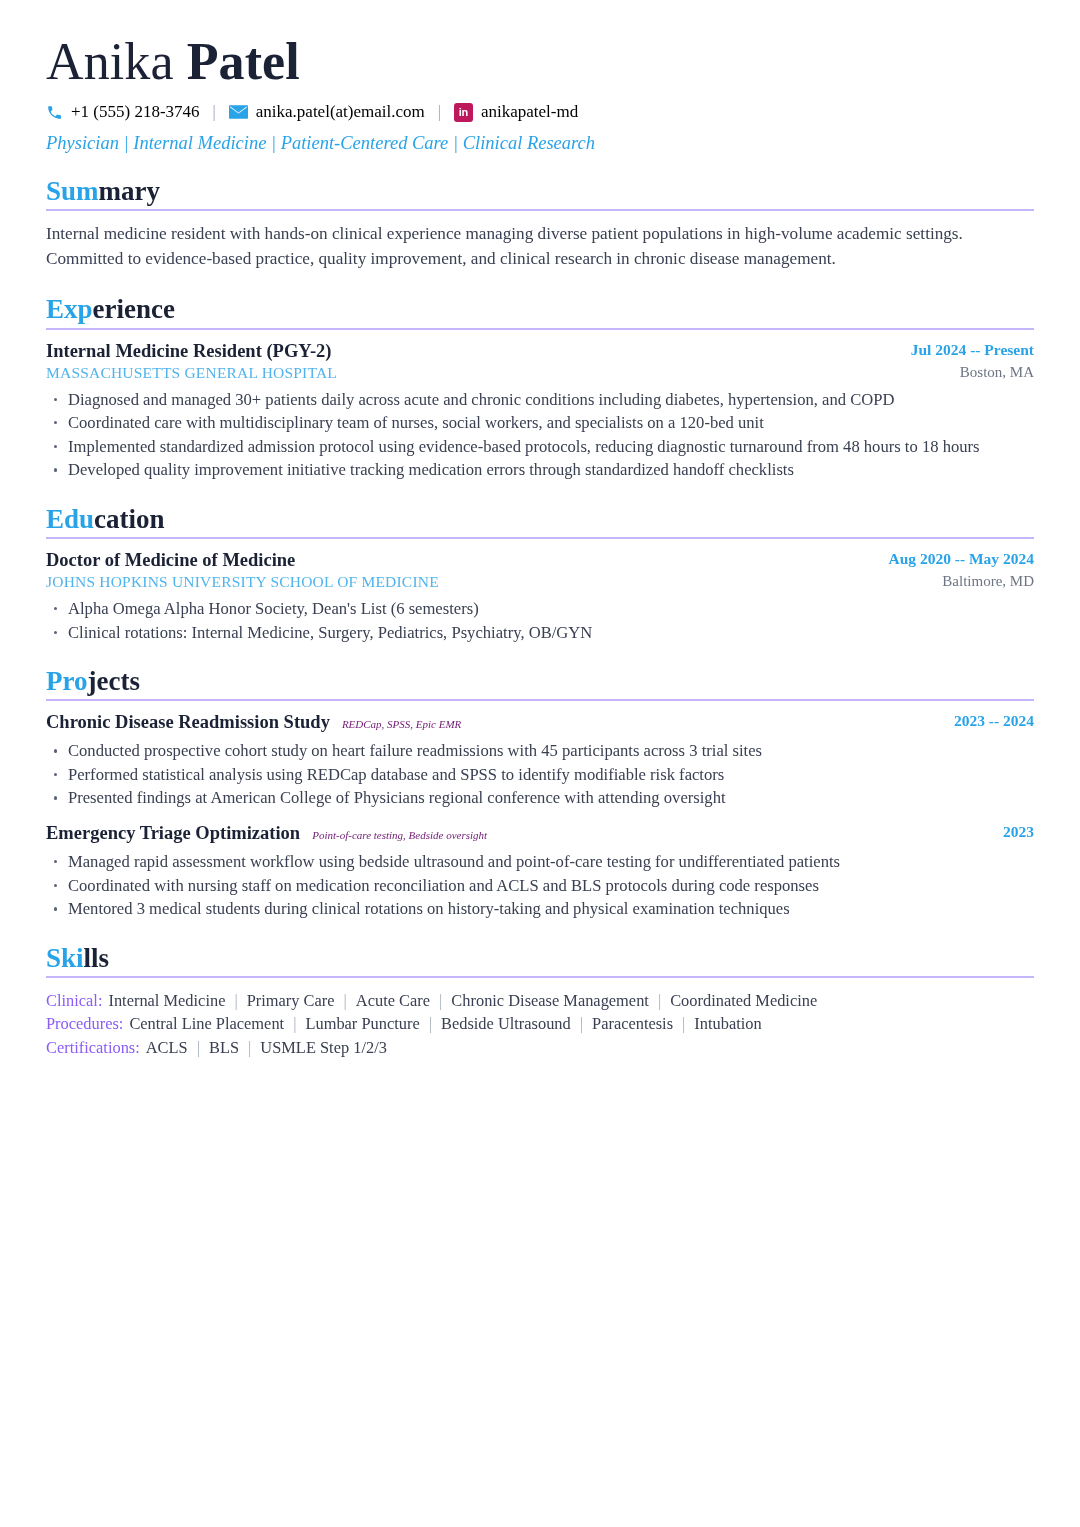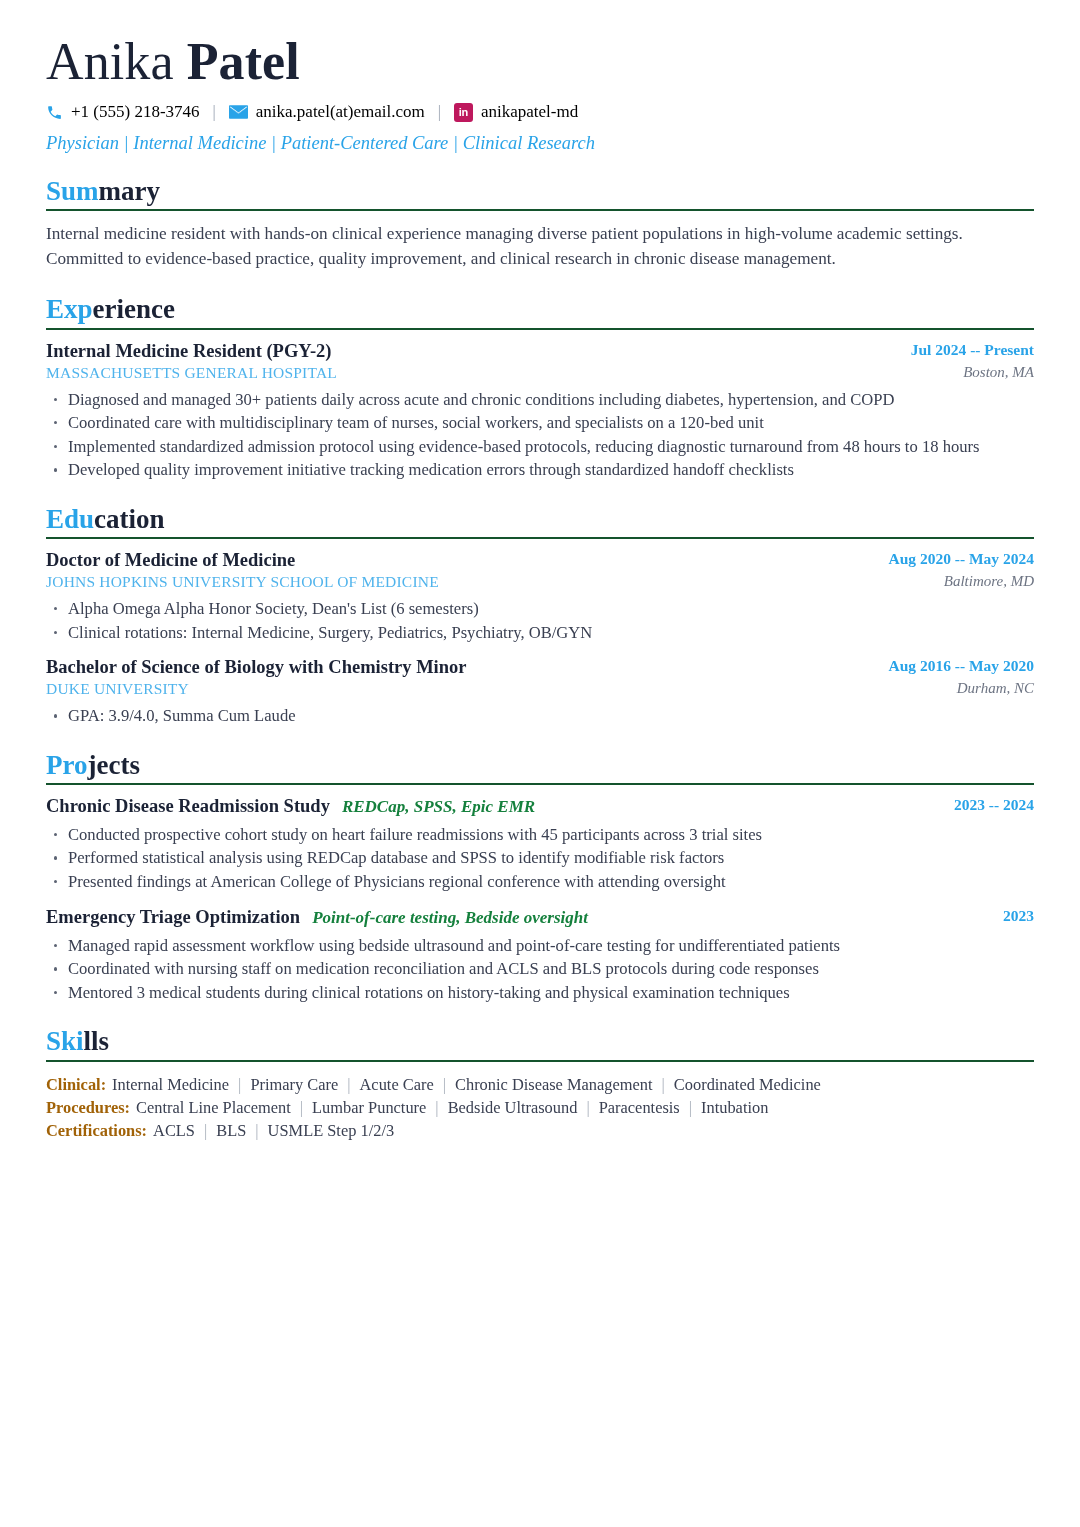--- a/index.html
+++ b/index.html
@@ -80,21 +80,21 @@
   }
 
   
   .section { margin-top: 22px; }
   .section-head {
     font-size: 27px;
     font-weight: 700;
     line-height: 1.12;
     color: #1b2235;
     padding-bottom: 3px;
-    border-bottom: 2px solid #14532d;
+    border-bottom: 2px solid #c4b5fd;
   }
   .section-head .hl { color: #29a3e8; }
 
   .section-body { padding-top: 11px; }
 
   .summary-text {
     font-size: 17.2px;
     line-height: 1.45;
     color: #3a4052;
     text-align: left;
@@ -126,31 +126,30 @@
   .entry-row.sub { margin-top: 2px; }
   .entry-org {
     font-size: 15.5px;
     color: #4fb3ec;
     text-transform: uppercase;
     letter-spacing: 0.2px;
     white-space: nowrap;
   }
   .entry-loc {
     font-size: 15px;
+    color: #6d7483;
+    white-space: nowrap;
+    text-align: right;
+  }
+
+  .stack {
+    font-size: 11px;
     font-style: italic;
-    color: #6d7483;
-    white-space: nowrap;
-    text-align: right;
-  }
-
-  .stack {
-    font-size: 17px;
-    font-style: italic;
-    color: #15803d;
-    font-weight: 700;
+    color: #701a75;
+    font-weight: 400;
     margin-left: 12px;
     white-space: nowrap;
   }
 
   
   ul.bullets {
     list-style: none;
     margin-top: 6px;
   }
   ul.bullets li {
@@ -173,22 +172,22 @@
 
   
   .skills-block { padding-top: 11px; }
   .skill-line {
     font-size: 16.4px;
     line-height: 1.42;
     color: #3a4052;
     white-space: nowrap;
   }
   .skill-cat {
-    font-weight: 700;
-    color: #a16207;
+    font-weight: 400;
+    color: #8b5cf6;
     margin-right: 6px;
   }
   .skill-sep {
     color: #a9b0bb;
     margin: 0 9px;
   }
 </style>
 </head>
 <body>
 
@@ -282,33 +281,20 @@
         <div class="entry-row sub">
           <span class="entry-org">JOHNS HOPKINS UNIVERSITY SCHOOL OF MEDICINE</span>
           <span class="entry-loc">Baltimore, MD</span>
         </div>
         <ul class="bullets">
           <li>Alpha Omega Alpha Honor Society, Dean's List (6 semesters)</li>
           <li>Clinical rotations: Internal Medicine, Surgery, Pediatrics, Psychiatry, OB/GYN</li>
         </ul>
       </div>
 
-      <div class="entry">
-        <div class="entry-row">
-          <span class="entry-title">Bachelor of Science of Biology with Chemistry Minor</span>
-          <span class="entry-date">Aug 2016 -- May 2020</span>
-        </div>
-        <div class="entry-row sub">
-          <span class="entry-org">DUKE UNIVERSITY</span>
-          <span class="entry-loc">Durham, NC</span>
-        </div>
-        <ul class="bullets">
-          <li>GPA: 3.9/4.0, Summa Cum Laude</li>
-        </ul>
-      </div>
 
     </div>
   </div>
 
   <div class="section">
     <div class="section-head">
       <span class="hl">Pro</span><span>jects</span>
     </div>
     <div class="section-body">
 

